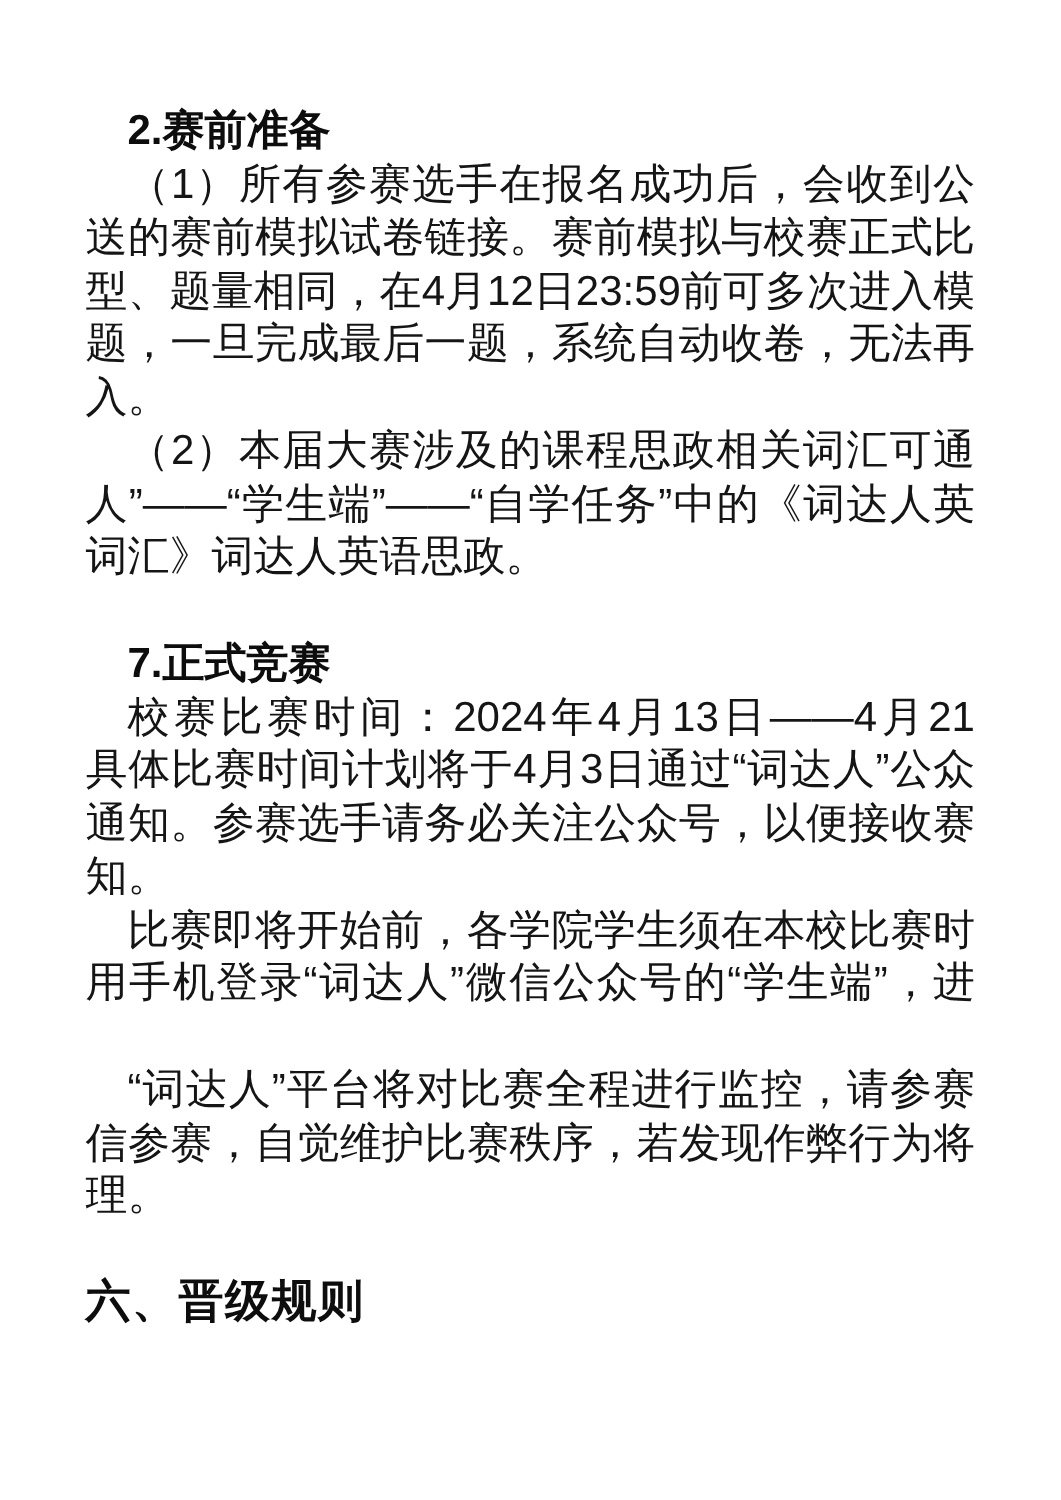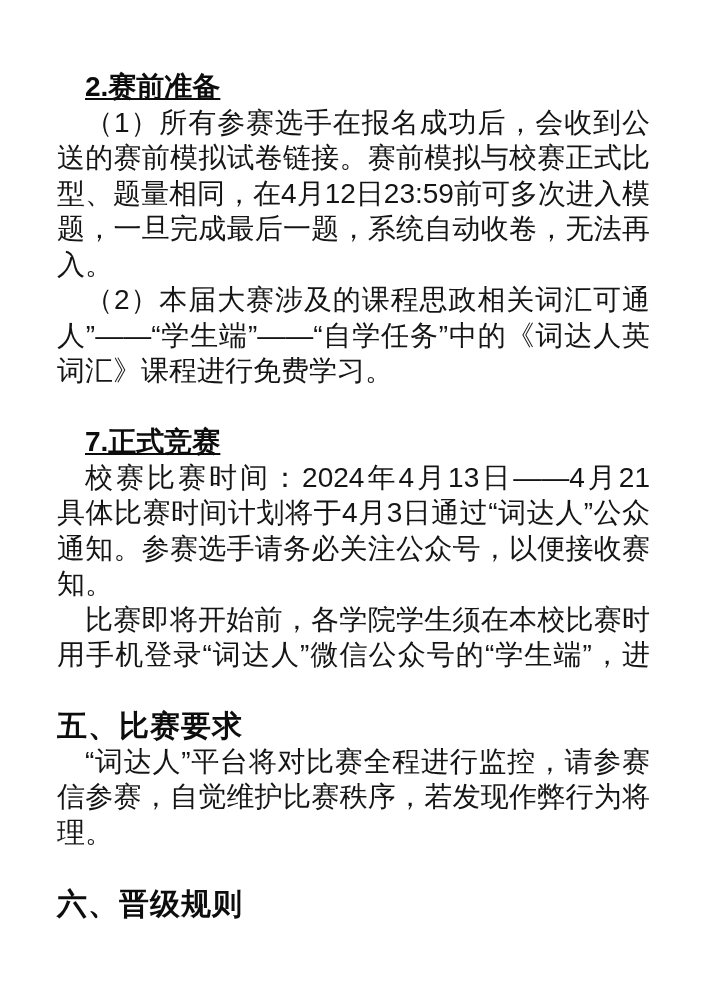--- a/index.html
+++ b/index.html
@@ -28,21 +28,21 @@
     overflow: hidden;
   }
   
   .line.full { text-align-last: justify; }
   .line.first { padding-left: 28px; }
   .heading {
     height: 35.5px;
     font-weight: 700;
     color: #0d0d0d;
   }
-  .heading.indent { padding-left: 28px; text-decoration: underline; }
+  .heading.indent { padding-left: 28px; }
   .heading.big {
     font-size: 30px;
     letter-spacing: 1px;
   }
   .spacer { height: 35.5px; }
 </style>
 </head>
 <body>
 
 <div class="page">
@@ -53,42 +53,41 @@
     <div class="line first full">（1）所有参赛选手在报名成功后，会收到公众号发</div>
     <div class="line full">送的赛前模拟试卷链接。赛前模拟与校赛正式比赛的题</div>
     <div class="line full">型、题量相同，在4月12日23:59前可多次进入模拟答</div>
     <div class="line full">题，一旦完成最后一题，系统自动收卷，无法再次进</div>
     <div class="line">入。</div>
   </div>
 
   <div>
     <div class="line first full">（2）本届大赛涉及的课程思政相关词汇可通过“词达</div>
     <div class="line full">人”——“学生端”——“自学任务”中的《词达人英语思政</div>
-    <div class="line">词汇》课程进行免费学习。</div>
+    <div class="line">词汇》词达人英语思政。</div>
   </div>
 
   <div class="spacer"></div>
 
   <div class="heading indent">7.正式竞赛</div>
 
   <div>
     <div class="line first full">校赛比赛时间：2024年4月13日——4月21日。本校</div>
     <div class="line full">具体比赛时间计划将于4月3日通过“词达人”公众号推送</div>
     <div class="line full">通知。参赛选手请务必关注公众号，以便接收赛事通</div>
     <div class="line">知。</div>
   </div>
 
   <div>
     <div class="line first full">比赛即将开始前，各学院学生须在本校比赛时间内使</div>
     <div class="line full">用手机登录“词达人”微信公众号的“学生端”，进入“词汇</div>
   </div>
 
   <div class="spacer"></div>
 
-  <div class="heading big">五、比赛要求</div>
 
   <div>
     <div class="line first full">“词达人”平台将对比赛全程进行监控，请参赛选手诚</div>
     <div class="line full">信参赛，自觉维护比赛秩序，若发现作弊行为将严肃处</div>
     <div class="line">理。</div>
   </div>
 
   <div class="spacer"></div>
 
   <div class="heading big">六、晋级规则</div>

